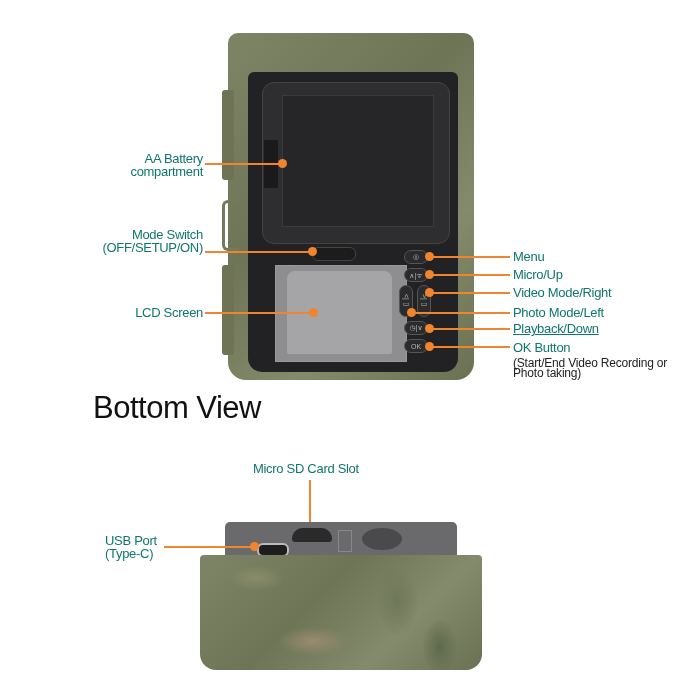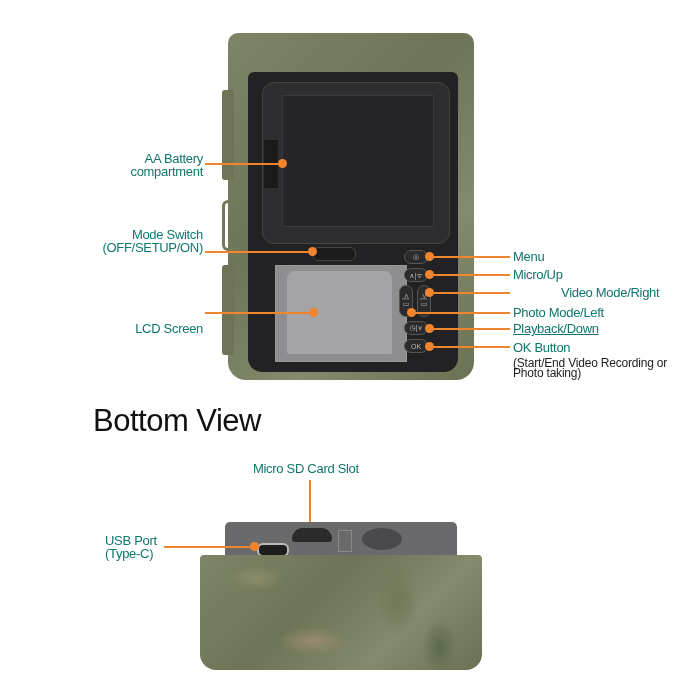--- a/index.html
+++ b/index.html
@@ -64,53 +64,53 @@
 <div class="line" style="left:205px;top:163px;width:76px;"></div>
 <div class="dot" style="left:278px;top:159px;"></div>
 
 <div class="lbl right" style="left:85px;top:228px;width:118px;">
   <div>Mode Switch</div>
   <div>(OFF/SETUP/ON)</div>
 </div>
 <div class="line" style="left:205px;top:251px;width:106px;"></div>
 <div class="dot" style="left:308px;top:247px;"></div>
 
-<div class="lbl right" style="left:100px;top:306px;width:103px;margin-top:16px;">LCD Screen</div>
+<div class="lbl right" style="left:100px;top:306px;width:103px;">LCD Screen</div>
 <div class="line" style="left:205px;top:312px;width:107px;"></div>
 <div class="dot" style="left:309px;top:308px;"></div>
 
 <div class="dot" style="left:425px;top:252px;"></div>
 <div class="line" style="left:430px;top:256px;width:80px;"></div>
 <div class="lbl" style="left:513px;top:250px;">Menu</div>
 
 <div class="dot" style="left:425px;top:270px;"></div>
 <div class="line" style="left:430px;top:274px;width:80px;"></div>
 <div class="lbl" style="left:513px;top:268px;">Micro/Up</div>
 
 <div class="dot" style="left:425px;top:288px;"></div>
 <div class="line" style="left:430px;top:292px;width:80px;"></div>
-<div class="lbl" style="left:513px;top:286px;margin-left:48px;">Video Mode/Right</div>
+<div class="lbl" style="left:513px;top:286px;">Video Mode/Right</div>
 
 <div class="dot" style="left:407px;top:308px;"></div>
 <div class="line" style="left:412px;top:312px;width:98px;"></div>
 <div class="lbl" style="left:513px;top:306px;">Photo Mode/Left</div>
 
 <div class="dot" style="left:425px;top:324px;"></div>
 <div class="line" style="left:430px;top:328px;width:80px;"></div>
 <div class="lbl" style="left:513px;top:322px;text-decoration:underline;">Playback/Down</div>
 
 <div class="dot" style="left:425px;top:342px;"></div>
 <div class="line" style="left:430px;top:346px;width:80px;"></div>
 <div class="lbl" style="left:513px;top:341px;">OK Button</div>
 <div class="note" style="left:513px;top:358px;">
   <div>(Start/End Video Recording or</div>
   <div>Photo taking)</div>
 </div>
 
-<div class="title" style="left:93px;top:405px;">Bottom View</div>
+<div class="title" style="left:93px;top:392px;">Bottom View</div>
 
 <div class="lbl" style="left:253px;top:462px;">Micro SD Card Slot</div>
 <div class="vline" style="left:309px;top:480px;height:52px;"></div>
 <div class="dot" style="left:305px;top:530px;"></div>
 
 <div class="abs" style="left:225px;top:522px;width:232px;height:35px;background:#6a6a6d;border-radius:5px 5px 0 0;"></div>
 <div class="abs" style="left:292px;top:528px;width:40px;height:14px;background:#2a2a2a;border-radius:20px 20px 6px 6px;"></div>
 <div class="abs" style="left:338px;top:530px;width:12px;height:20px;border:1px solid #888;"></div>
 <div class="abs" style="left:362px;top:528px;width:40px;height:22px;background:#4a4a4c;border-radius:50%;"></div>
 <div class="abs" style="left:257px;top:543px;width:28px;height:10px;background:#1e1e1e;border:2px solid #bbb;border-radius:6px;"></div>

